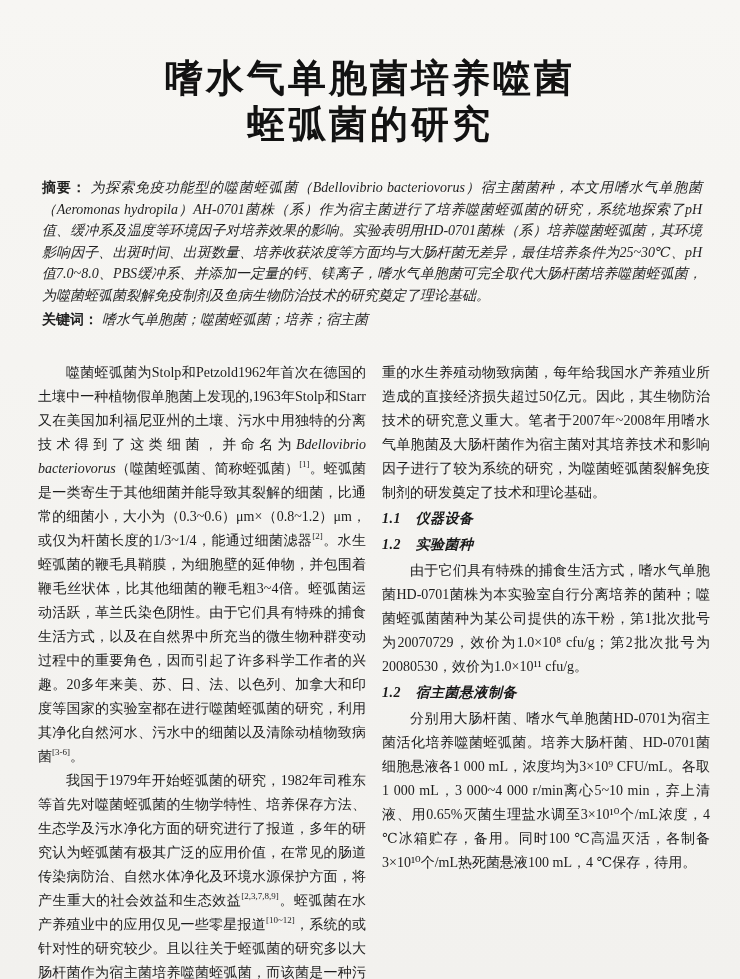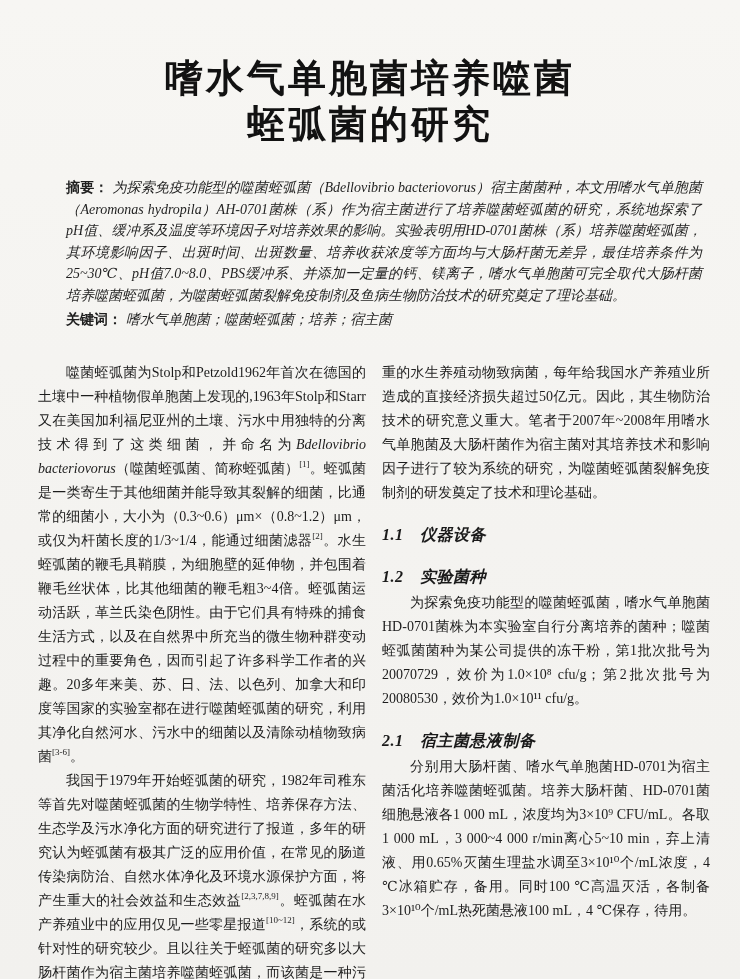--- a/index.html
+++ b/index.html
@@ -30,21 +30,21 @@
     margin-top:20px;
     text-align:center;
     font-size:17px;
     font-style:italic;
     letter-spacing:2px;
     color:#222;
   }
   .authors .bullet{font-style:normal;font-size:15px;margin-right:2px;}
   .authors .author{margin:0 7px;}
   .abstract{
-    margin:30px 38px 0 66px;
+    margin:30px 38px 0 42px;
     font-size:14px;
     line-height:21.5px;
     text-align:justify;
     color:#1f1f1f;
   }
   .abstract .lbl,.kw .lbl{
     font-style:normal;
     font-weight:700;
     font-family:"Liberation Sans","DejaVu Sans",sans-serif;
     margin-right:4px;
@@ -77,22 +77,22 @@
   }
   .latin{font-style:italic;}
   h2.sec{
     margin:10px 0 6px;
     font-size:16.5px;
     font-weight:600;
     letter-spacing:1px;
     color:#161616;
   }
   h3.sub{
-    margin:18px 0 2px;
-    font-size:16px;
+    margin:2px 0 2px;
+    font-size:14px;
     font-weight:600;
     font-style:italic;
     letter-spacing:0.5px;
     color:#1a1a1a;
   }
 </style>
 </head>
 <body>
 
 <div class="page">
@@ -113,21 +113,21 @@
     <div class="col">
       <p class="bp"><span>噬菌蛭弧菌为Stolp和Petzold1962年首次在德国的土壤中一种植物假单胞菌上发现的,1963年Stolp和Starr又在美国加利福尼亚州的土壤、污水中用独特的分离技术得到了这类细菌，并命名为</span><i class="latin">Bdellovibrio bacteriovorus</i><span>（噬菌蛭弧菌、简称蛭弧菌）</span><sup class="ref">[1]</sup><span>。蛭弧菌是一类寄生于其他细菌并能导致其裂解的细菌，比通常的细菌小，大小为（0.3~0.6）μm×（0.8~1.2）μm，或仅为杆菌长度的1/3~1/4，能通过细菌滤器</span><sup class="ref">[2]</sup><span>。水生蛭弧菌的鞭毛具鞘膜，为细胞壁的延伸物，并包围着鞭毛丝状体，比其他细菌的鞭毛粗3~4倍。蛭弧菌运动活跃，革兰氏染色阴性。由于它们具有特殊的捕食生活方式，以及在自然界中所充当的微生物种群变动过程中的重要角色，因而引起了许多科学工作者的兴趣。20多年来美、苏、日、法、以色列、加拿大和印度等国家的实验室都在进行噬菌蛭弧菌的研究，利用其净化自然河水、污水中的细菌以及清除动植物致病菌</span><sup class="ref">[3-6]</sup><span>。</span></p>
       <p class="bp"><span>我国于1979年开始蛭弧菌的研究，1982年司稚东等首先对噬菌蛭弧菌的生物学特性、培养保存方法、生态学及污水净化方面的研究进行了报道，多年的研究认为蛭弧菌有极其广泛的应用价值，在常见的肠道传染病防治、自然水体净化及环境水源保护方面，将产生重大的社会效益和生态效益</span><sup class="ref">[2,3,7,8,9]</sup><span>。蛭弧菌在水产养殖业中的应用仅见一些零星报道</span><sup class="ref">[10~12]</sup><span>，系统的或针对性的研究较少。且以往关于蛭弧菌的研究多以大肠杆菌作为宿主菌培养噬菌蛭弧菌，而该菌是一种污染菌，其应用有一定的局限性。因此，探索开发有利于水环境保护和具有特定功能的宿主菌意义重大，新的培养技术、生产工艺流程及其制剂的研究是噬菌蛭弧菌在水产养殖、生态农业及水处理技术领域应用的基础。</span></p>
 
     </div>
 
     <div class="col">
       <p class="bp cont">重的水生养殖动物致病菌，每年给我国水产养殖业所造成的直接经济损失超过50亿元。因此，其生物防治技术的研究意义重大。笔者于2007年~2008年用嗜水气单胞菌及大肠杆菌作为宿主菌对其培养技术和影响因子进行了较为系统的研究，为噬菌蛭弧菌裂解免疫制剂的研发奠定了技术和理论基础。</p>
       <h3 class="sub">1.1　仪器设备</h3>
       <h3 class="sub">1.2　实验菌种</h3>
-      <p class="bp">为探索免疫功能型的噬菌蛭弧菌，嗜水气单胞菌HD-0701菌株为本实验室自行分离培养的菌种；噬菌蛭弧菌菌种为某公司提供的冻干粉，第1批次批号为20070729，效价为1.0×10⁸ cfu/g；第2批次批号为20080530，效价为1.0×10¹¹ cfu/g。</p>
-      <h3 class="sub">2.1　宿主菌悬液制备</h3>
+      <p class="bp">由于它们具有特殊的捕食生活方式，嗜水气单胞菌HD-0701菌株为本实验室自行分离培养的菌种；噬菌蛭弧菌菌种为某公司提供的冻干粉，第1批次批号为20070729，效价为1.0×10⁸ cfu/g；第2批次批号为20080530，效价为1.0×10¹¹ cfu/g。</p>
+      <h3 class="sub">1.2　宿主菌悬液制备</h3>
       <p class="bp">分别用大肠杆菌、嗜水气单胞菌HD-0701为宿主菌活化培养噬菌蛭弧菌。培养大肠杆菌、HD-0701菌细胞悬液各1 000 mL，浓度均为3×10⁹ CFU/mL。各取1 000 mL，3 000~4 000 r/min离心5~10 min，弃上清液、用0.65%灭菌生理盐水调至3×10¹⁰个/mL浓度，4 ℃冰箱贮存，备用。同时100 ℃高温灭活，各制备3×10¹⁰个/mL热死菌悬液100 mL，4 ℃保存，待用。</p>
 
     </div>
 
   </div>
 
 </div>
 
 </body></html>

